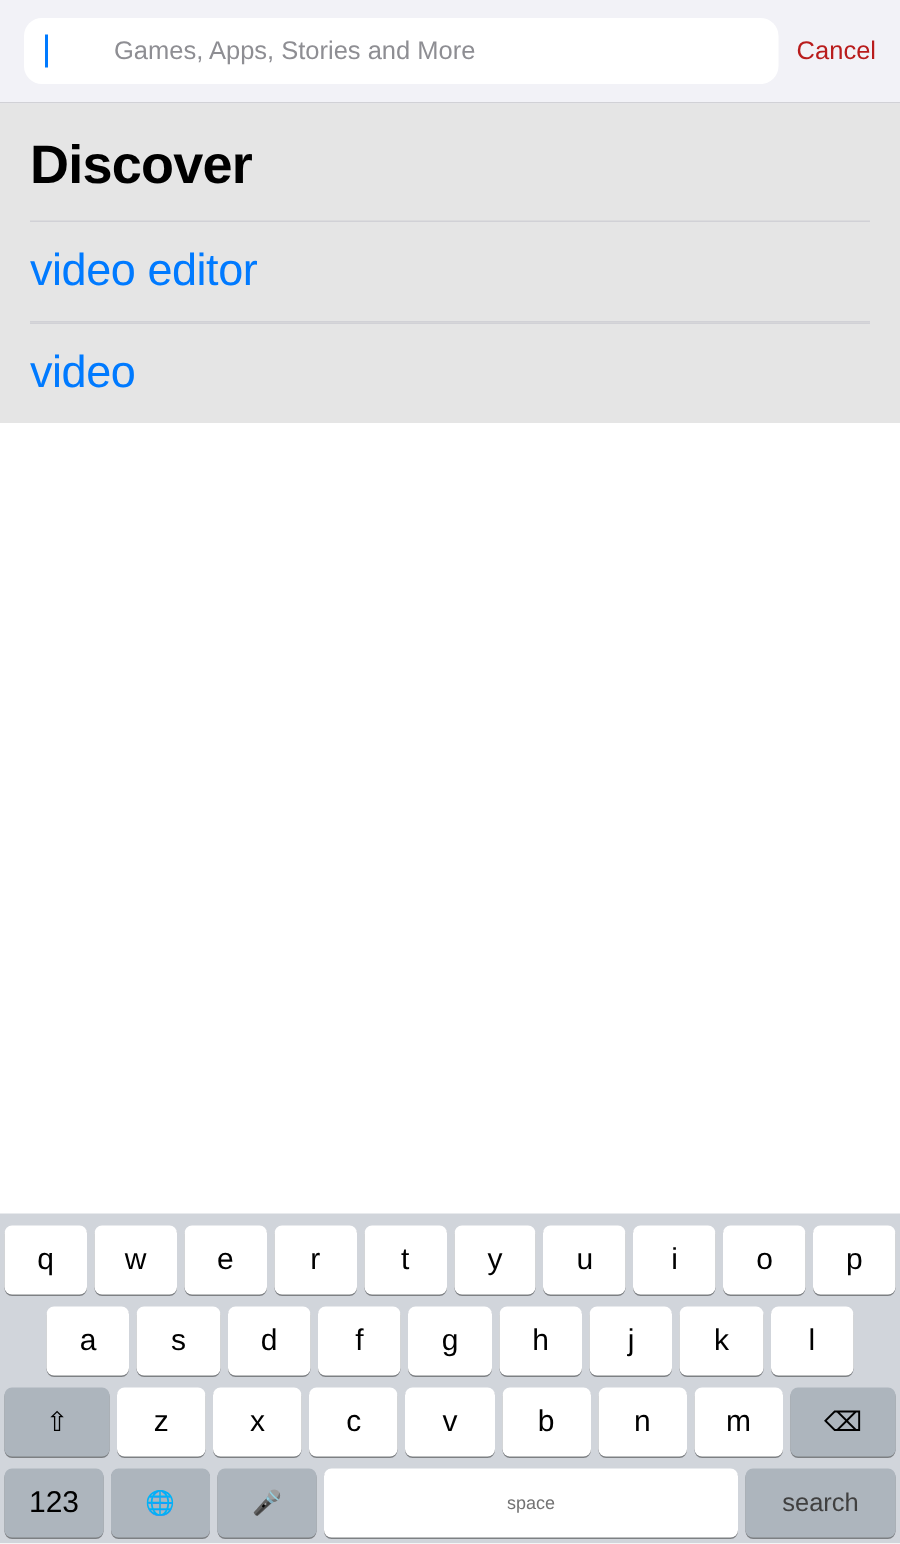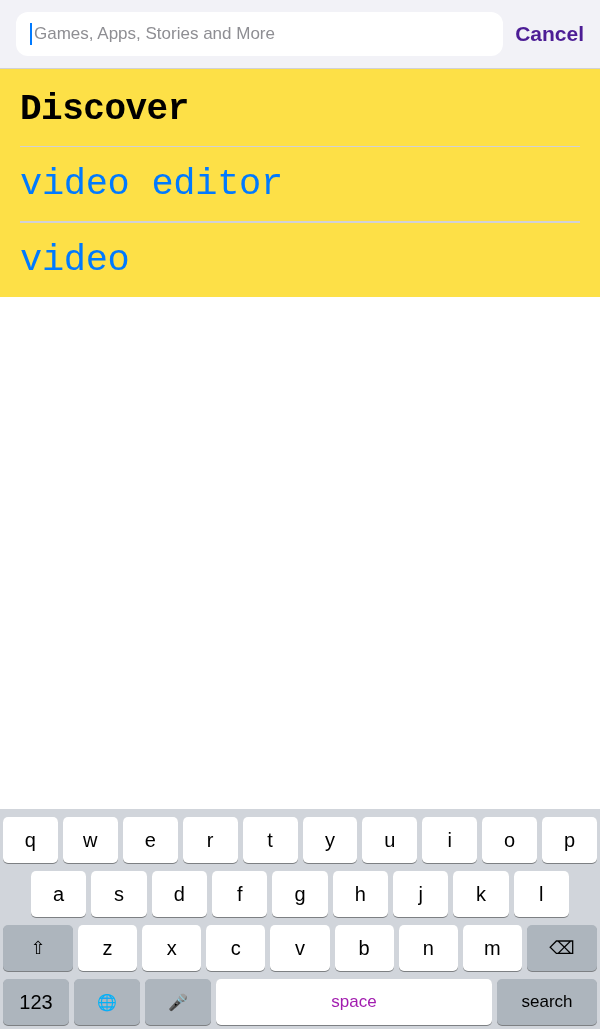--- a/index.html
+++ b/index.html
@@ -28,20 +28,21 @@
     }
 
     .search-input-wrapper {
       flex: 1;
       background: #ffffff;
       border-radius: 12px;
       padding: 10px 14px;
       display: flex;
       align-items: center;
       min-height: 44px;
+      gap: 42px;
     }
 
     .search-cursor {
       width: 2px;
       height: 22px;
       background: #007aff;
       display: inline-block;
       animation: blink 1s infinite;
     }
 
@@ -50,35 +51,34 @@
       51%, 100% { opacity: 0; }
     }
 
     .search-placeholder {
       color: #8e8e93;
       font-size: 17px;
       margin-left: 2px;
     }
 
     .cancel-button {
-      color: #4c1d95;
-      font-size: 21px;
-      font-weight: 700;
+      color: #b91c1c;
+      font-size: 17px;
+      font-weight: 400;
       white-space: nowrap;
       cursor: pointer;
       background: none;
       border: none;
       padding: 4px 0;
     }
 
     
     .discover-section {
       padding: 20px 20px 0 20px;
-      background: #fde047;
-      font-family: Liberation Mono, monospace;
+      background: #e5e5e5;
     }
 
     .discover-title {
       font-size: 36px;
       font-weight: 800;
       color: #000000;
       letter-spacing: -0.5px;
       margin-bottom: 16px;
     }
 
@@ -88,21 +88,21 @@
       margin: 0;
     }
 
     .suggestion-item {
       padding: 16px 0;
       display: block;
       cursor: pointer;
     }
 
     .suggestion-text {
-      font-size: 37px;
+      font-size: 30px;
       font-weight: 400;
       color: #007aff;
       letter-spacing: -0.3px;
     }
 
     
     .keyboard {
       position: absolute;
       bottom: 0;
       left: 0;
@@ -167,30 +167,30 @@
       max-width: 66px;
     }
 
     .key-mic {
       flex: 1.4;
       max-width: 66px;
     }
 
     .key-space {
       flex: 5;
-      font-size: 17px;
-      color: #a21caf;
+      font-size: 12px;
+      color: #737373;
       text-align: center;
     }
 
     .key-search {
       flex: 2;
       max-width: 100px;
       background: #adb5bd;
-      color: #000000;
+      color: #404040;
       font-size: 17px;
     }
 
     .shift-arrow {
       font-size: 18px;
     }
 
     .delete-icon {
       font-size: 18px;
     }

